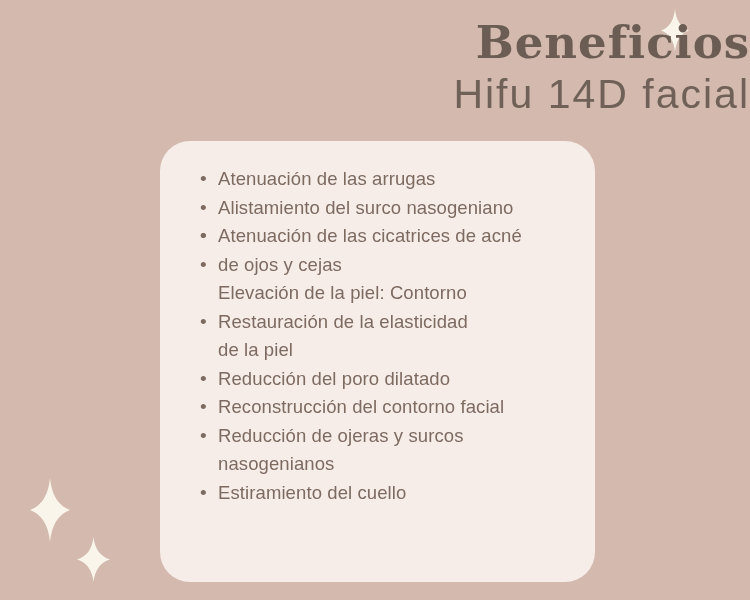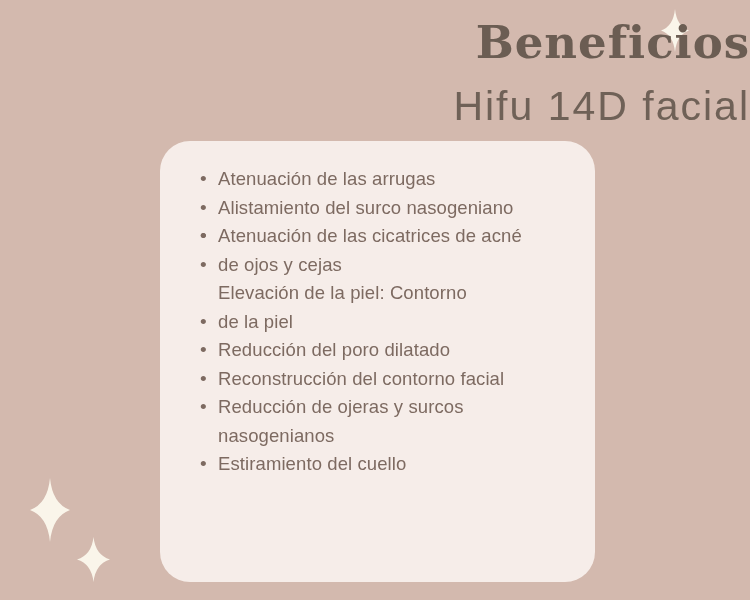--- a/index.html
+++ b/index.html
@@ -17,21 +17,21 @@
   .title{
     margin:0;
     font-family:"DejaVu Serif",serif;
     font-weight:700;
     font-size:45px;
     line-height:58px;
     letter-spacing:1px;
     color:var(--title,#6b5d53);
   }
   .subtitle{
-    margin:14px 0 0 0;
+    margin:2px 0 0 0;
     font-family:"Liberation Sans",sans-serif;
     font-weight:300;
     font-size:41px;
     line-height:40px;
     letter-spacing:2px;
     color:var(--subtitle,#6f6157);
   }
   .card{
     position:absolute;
     left:160px;top:141px;
@@ -95,20 +95,21 @@
           <span class="bullet">•</span>
           <div class="line">Atenuación de las cicatrices de acné</div>
         </li>
         <li class="benefit">
           <span class="bullet">•</span>
           <div class="line">de ojos y cejas</div>
           <div class="line">Elevación de la piel: Contorno</div>
         </li>
         <li class="benefit">
           <span class="bullet">•</span>
+          <div class="line">Restauración de la elasticidad</div>
           <div class="line">de la piel</div>
         </li>
         <li class="benefit">
           <span class="bullet">•</span>
           <div class="line">Reducción del poro dilatado</div>
         </li>
         <li class="benefit">
           <span class="bullet">•</span>
           <div class="line">Reconstrucción del contorno facial</div>
         </li>

